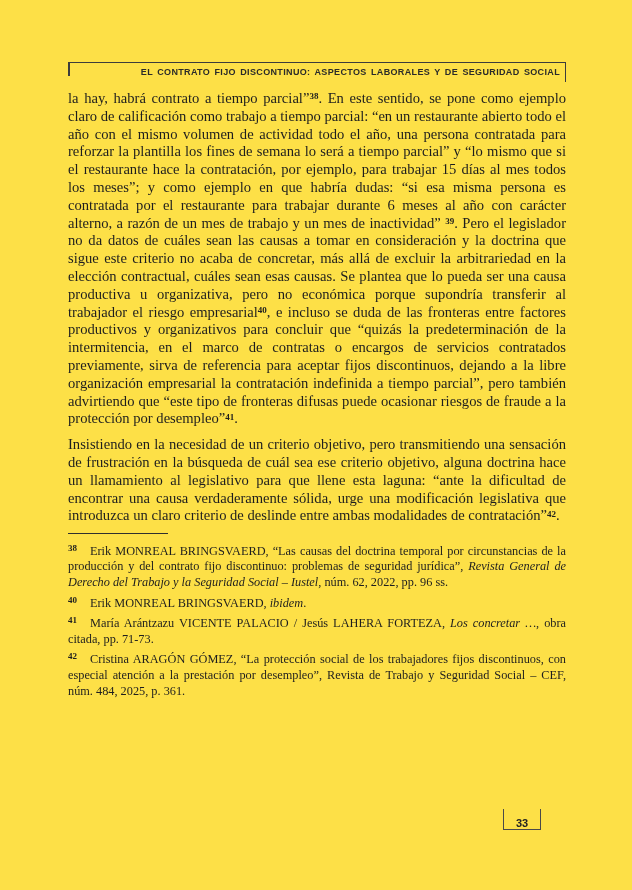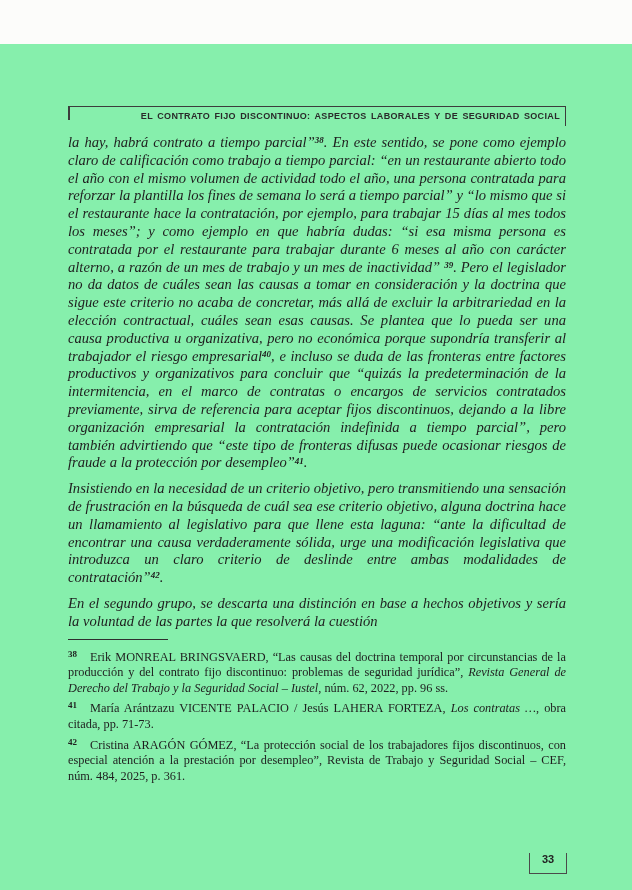--- a/index.html
+++ b/index.html
@@ -5,23 +5,22 @@
   html, body { margin: 0; padding: 0; }
   body {
     width: 632px; height: 890px;
     background: #fcfcfa;
     position: relative;
     overflow: hidden;
     font-family: "Liberation Serif", serif;
   }
   .page {
     position: absolute; inset: 0;
-    background: #86efac;
+    background: #fde047;
     color: #1e1e1e;
-    margin-top: 44px;
   }
   .content {
     position: absolute;
     left: 68px; top: 62px;
     width: 498px;
   }
   
   .running-header {
     position: relative;
     border-top: 1.5px solid #3c3c3c;
@@ -41,21 +40,21 @@
     font-weight: 700;
     font-size: 9px;
     letter-spacing: 0.35px;
     word-spacing: 1.5px;
     color: #2a2a2a;
     text-align: right;
     padding: 4px 6px 0 0;
     text-transform: uppercase;
     white-space: nowrap;
   }
-  .body-text { margin-top: 13px; font-style: italic; }
+  .body-text { margin-top: 13px; }
   .body-text p {
     margin: 0 0 8px 0;
     font-size: 14.6px;
     line-height: 17.8px;
     text-align: justify;
   }
   .body-text p:last-child { margin-bottom: 0; }
   sup.supref {
     font-size: 9px;
     font-weight: 600;
@@ -79,56 +78,58 @@
   .fn-marker {
     display: inline-block;
     width: 22px;
     font-size: 9px;
     font-weight: 600;
     vertical-align: 3.5px;
   }
   .footnote i { font-style: italic; }
   .page-num-box {
     position: absolute;
-    left: 529px; top: 809px;
+    left: 503px; top: 809px;
     width: 36px; height: 20px;
     border-left: 1.3px solid #4a4a4a;
     border-right: 1.3px solid #4a4a4a;
     border-bottom: 1.3px solid #4a4a4a;
-    display: flex; align-items: flex-start; justify-content: center;
+    display: flex; align-items: flex-end; justify-content: center;
     font-family: "Liberation Sans", sans-serif;
     font-weight: 700;
     font-size: 11px;
     color: #222;
   }
 </style>
 </head>
 <body>
 
 <div class="page">
   <div class="content">
 
     <header class="running-header">
       <div class="header-title">EL CONTRATO FIJO DISCONTINUO: ASPECTOS LABORALES Y DE SEGURIDAD SOCIAL</div>
     </header>
 
     <main class="body-text">
       <p><span>la hay, habrá contrato a tiempo parcial”</span><sup class="supref">38</sup><span>. En este sentido, se pone como ejemplo claro de calificación como trabajo a tiempo parcial: “en un restaurante abierto todo el año con el mismo volumen de actividad todo el año, una persona contratada para reforzar la plantilla los fines de semana lo será a tiempo parcial” y “lo mismo que si el restaurante hace la contratación, por ejemplo, para trabajar 15 días al mes todos los meses”; y como ejemplo en que habría dudas: “si esa misma persona es contratada por el restaurante para trabajar durante 6 meses al año con carácter alterno, a razón de un mes de trabajo y un mes de inactividad” </span><sup class="supref">39</sup><span>. Pero el legislador no da datos de cuáles sean las causas a tomar en consideración y la doctrina que sigue este criterio no acaba de concretar, más allá de excluir la arbitrariedad en la elección contractual, cuáles sean esas causas. Se plantea que lo pueda ser una causa productiva u organizativa, pero no económica porque supondría transferir al trabajador el riesgo empresarial</span><sup class="supref">40</sup><span>, e incluso se duda de las fronteras entre factores productivos y organizativos para concluir que “quizás la predeterminación de la intermitencia, en el marco de contratas o encargos de servicios contratados previamente, sirva de referencia para aceptar fijos discontinuos, dejando a la libre organización empresarial la contratación indefinida a tiempo parcial”, pero también advirtiendo que “este tipo de fronteras difusas puede ocasionar riesgos de fraude a la protección por desempleo”</span><sup class="supref">41</sup><span>.</span></p>
       <p><span>Insistiendo en la necesidad de un criterio objetivo, pero transmitiendo una sensación de frustración en la búsqueda de cuál sea ese criterio objetivo, alguna doctrina hace un llamamiento al legislativo para que llene esta laguna: “ante la dificultad de encontrar una causa verdaderamente sólida, urge una modificación legislativa que introduzca un claro criterio de deslinde entre ambas modalidades de contratación”</span><sup class="supref">42</sup><span>.</span></p>
-      <p><span>En el segundo grupo, se descarta una distinción en base a hechos objetivos y sería la voluntad de las partes la que resolverá la cuestión</span></p>
     </main>
 
     <footer class="footnote-area">
       <div class="fn-rule"></div>
 
       <div class="footnote">
         <span class="fn-marker">38</span><span><span>Erik MONREAL BRINGSVAERD, “Las causas del doctrina temporal por circunstancias de la producción y del contrato fijo discontinuo: problemas de seguridad jurídica”, </span><i>Revista General de Derecho del Trabajo y la Seguridad Social – Iustel</i><span>, núm. 62, 2022, pp. 96 ss.</span></span>
       </div>
       <div class="footnote">
-        <span class="fn-marker">41</span><span><span>María Arántzazu VICENTE PALACIO / Jesús LAHERA FORTEZA, </span><i>Los contratas …</i><span>, obra citada, pp. 71-73.</span></span>
+        <span class="fn-marker">40</span><span><span>Erik MONREAL BRINGSVAERD, </span><i>ibidem</i><span>.</span></span>
+      </div>
+      <div class="footnote">
+        <span class="fn-marker">41</span><span><span>María Arántzazu VICENTE PALACIO / Jesús LAHERA FORTEZA, </span><i>Los concretar …</i><span>, obra citada, pp. 71-73.</span></span>
       </div>
       <div class="footnote">
         <span class="fn-marker">42</span><span><span>Cristina ARAGÓN GÓMEZ, “La protección social de los trabajadores fijos discontinuos, con especial atención a la prestación por desempleo”, Revista de Trabajo y Seguridad Social – CEF, núm. 484, 2025, p. 361.</span></span>
       </div>
     </footer>
 
   </div>
 
   <div class="page-num-box">
     <span>33</span>

